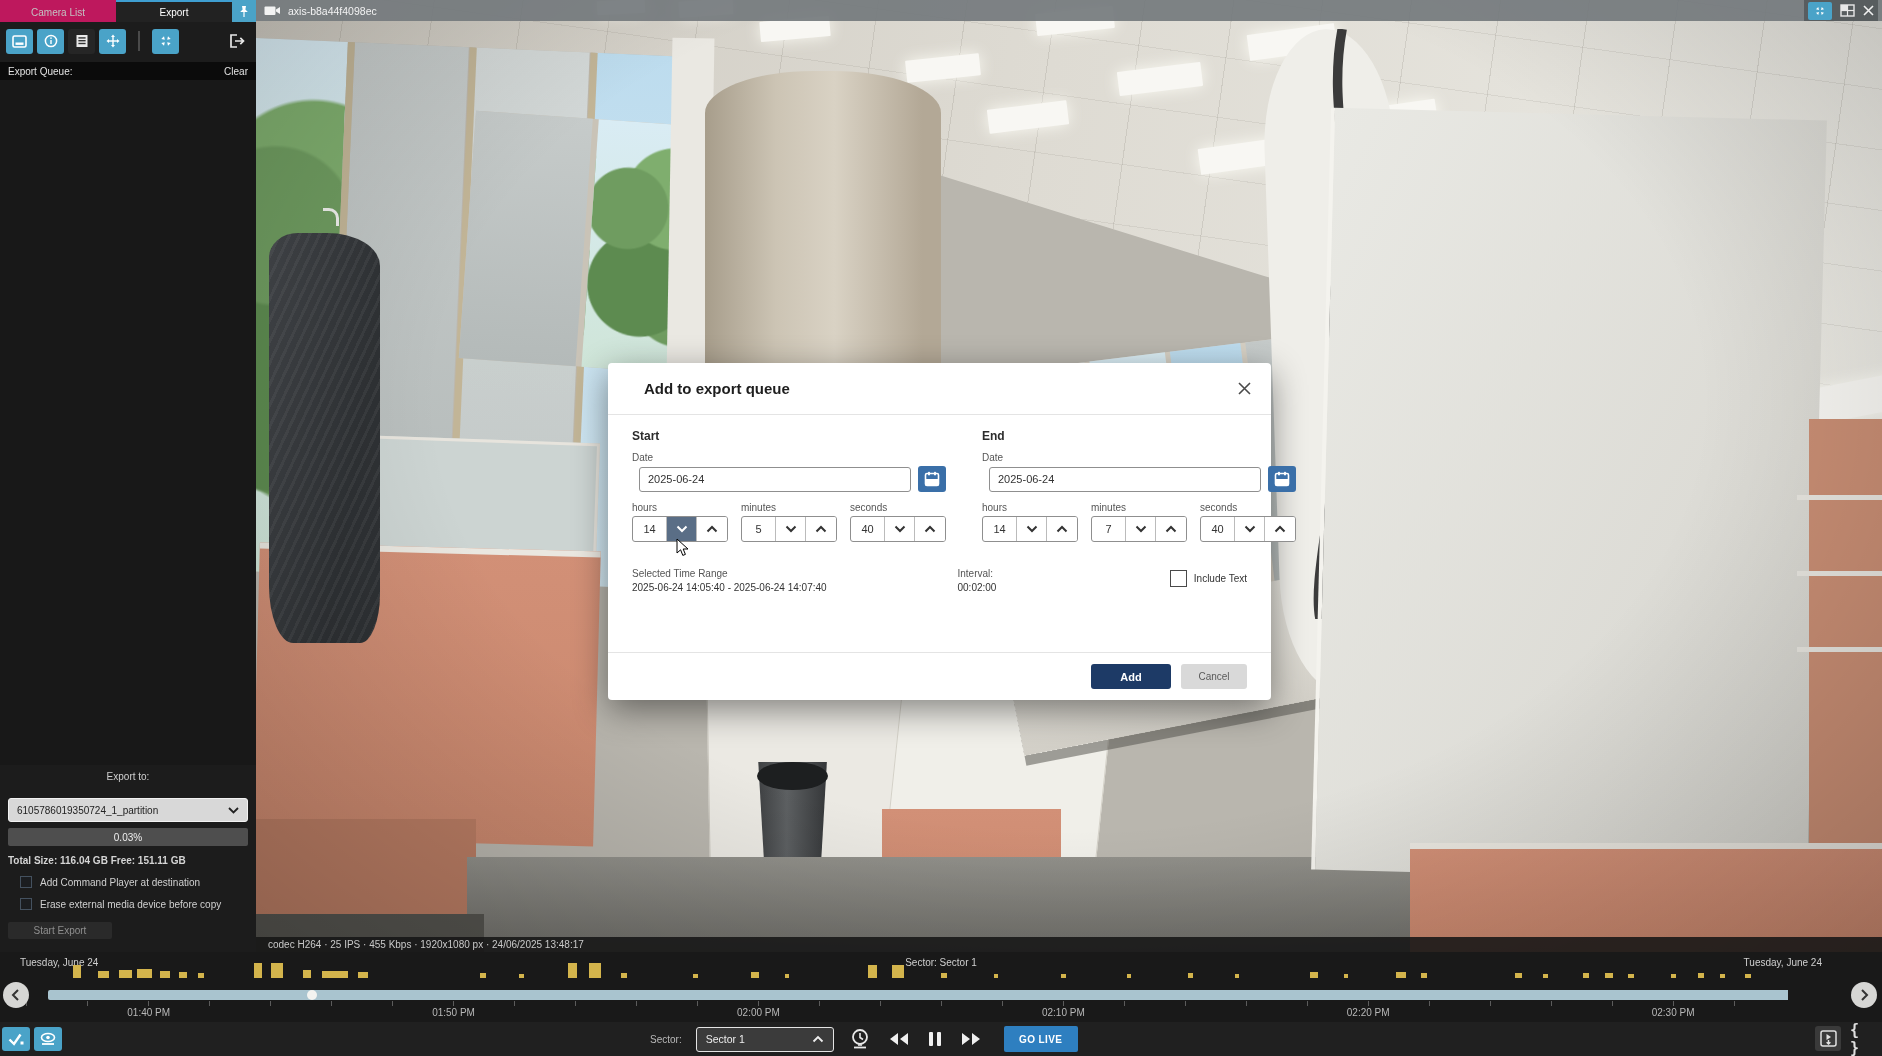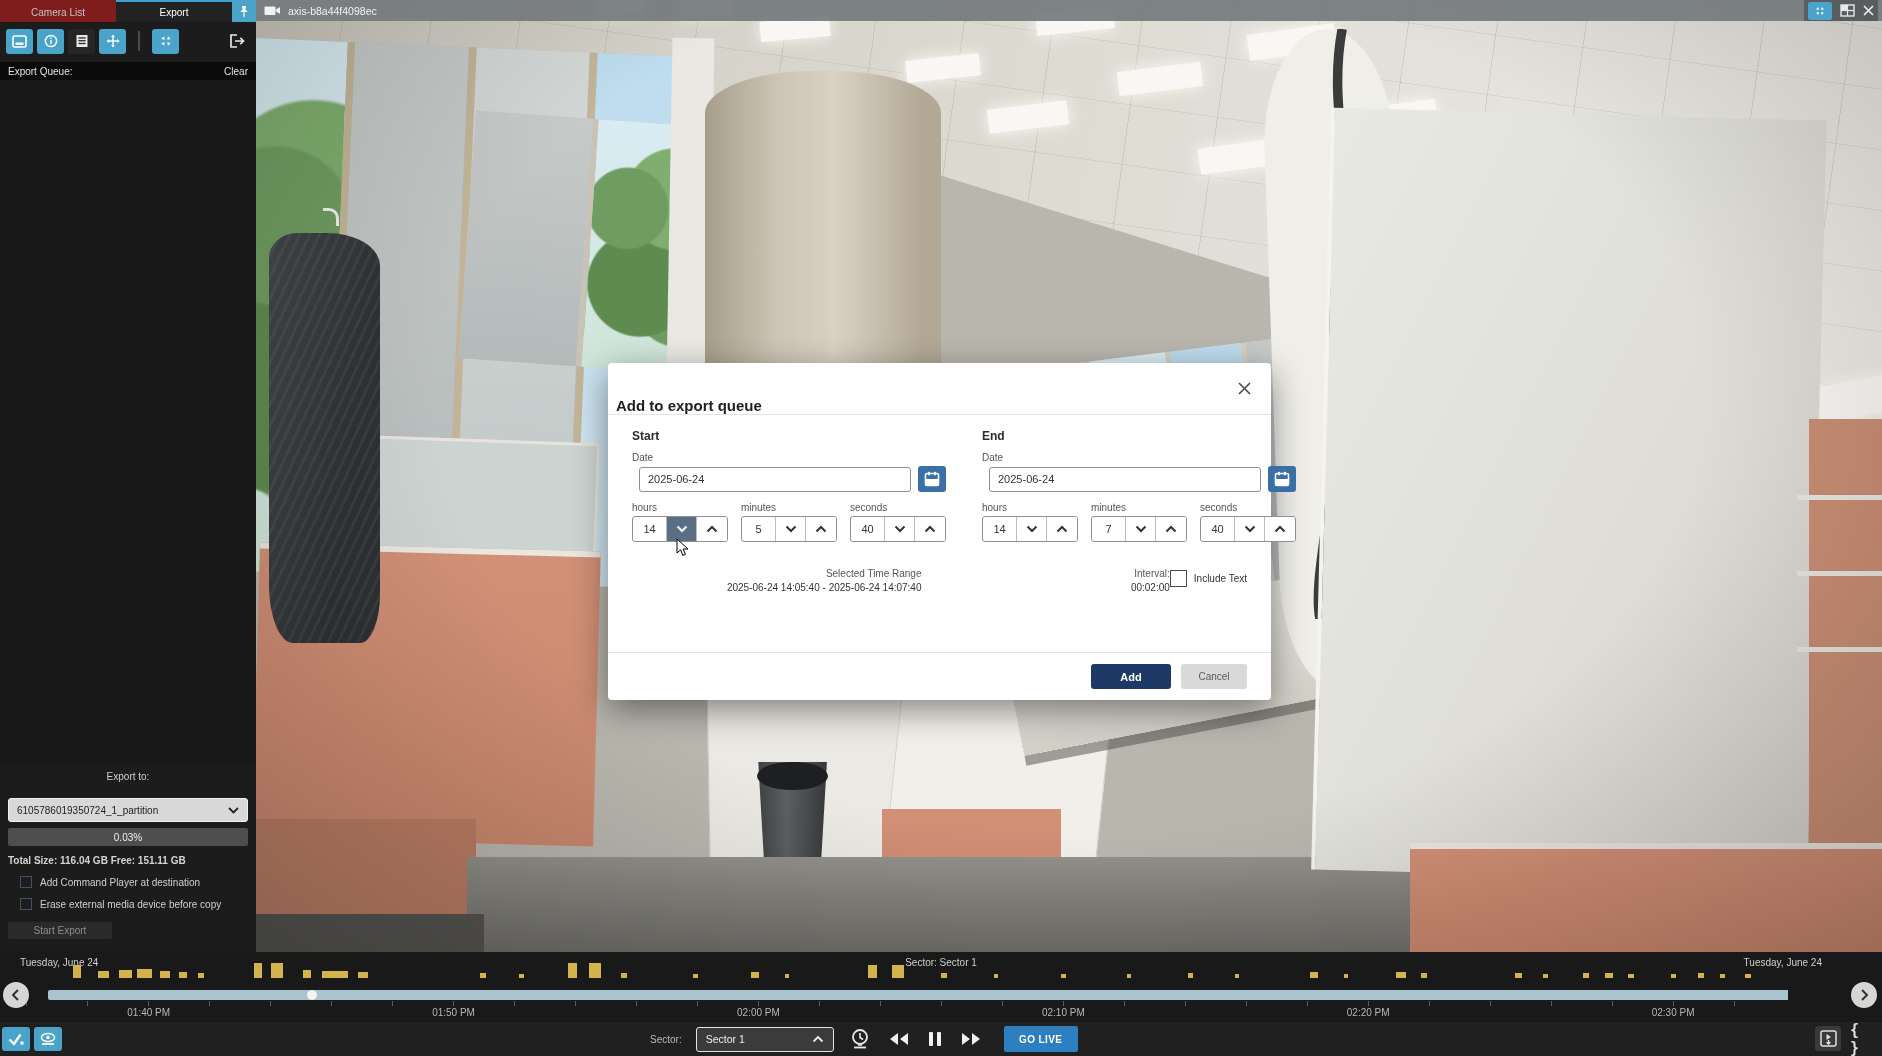--- a/index.html
+++ b/index.html
@@ -2,21 +2,21 @@
 <html><head>
 <meta charset="utf-8">
 <style>
   * { margin:0; padding:0; box-sizing:border-box; }
   html,body { width:1882px; height:1056px; overflow:hidden; background:#141414;
     font-family:"Liberation Sans","DejaVu Sans",sans-serif; }
   .abs { position:absolute; }
 
   
   #sidebar { position:absolute; left:0; top:0; width:256px; height:952px; background:#1c1c1c; z-index:30; }
-  #tabbar { position:absolute; left:0; top:0; right:0; height:22px; display:flex; background:#7f1d1d; }
+  #tabbar { position:absolute; left:0; top:0; right:0; height:22px; display:flex; background:#be185d; }
   .tab { flex:1; display:flex; align-items:center; justify-content:center; font-size:10px; color:#c3c3c3; cursor:pointer; border-top:2px solid transparent; }
   .tab.active { color:#ffffff; background:#222; border-top:2px solid #3f9fd2; }
   #pin-btn { width:24px; height:22px; background:#4aa3c8; display:flex; align-items:center; justify-content:center; }
   #toolbar { position:absolute; left:0; top:25px; right:0; height:32px; display:flex; align-items:center; gap:4px; padding:0 6px; }
   .tool-btn { width:27px; height:25px; border-radius:3px; background:#4aa3c8; display:flex; align-items:center; justify-content:center; }
   .tool-btn.dark { background:#262626; }
   .tool-btn.plain { background:transparent; }
   .tb-divider { width:2px; height:20px; background:#4a4a4a; margin:0 8px; }
   #queue-header { position:absolute; left:0; top:62px; right:0; height:18px; background:#0b0b0b; display:flex; align-items:center; justify-content:space-between; padding:0 8px; }
   #queue-header .qh-title { font-size:10px; color:#e2e2e2; }
@@ -92,36 +92,36 @@
   #rcurve { left:62.5%; top:3%; width:8%; height:70%; background:#efeee9; border-radius:50%/18%; transform:rotate(-2deg); }
   #rpanel { left:65.5%; top:12%; width:30.5%; height:80%; background:linear-gradient(115deg,#e9e9e4,#dcdbd5 70%,#d4d3cd); transform:rotate(1.5deg); border-left:4px solid #f4f3ee; }
   #rsalmon-col { left:95.5%; top:44%; width:5%; height:46%; background:#c98e74; }
   .rail { position:absolute; left:94.8%; width:5.5%; height:5px; background:#e8e6e0; }
   #rsalmon-bot { left:71%; top:88.5%; width:29.5%; height:12%; }
   #cable { left:63%; top:3%; width:7%; height:62%; }
   #vignette { position:absolute; inset:0; background:radial-gradient(ellipse at 50% 42%, transparent 55%, rgba(0,0,0,.22) 100%); pointer-events:none; }
 
   
   #modal { position:absolute; left:608px; top:363px; width:663px; height:337px; background:#ffffff; border-radius:4px; box-shadow:0 10px 34px rgba(0,0,0,.45); z-index:50; }
-  #modal-header { position:relative; height:52px; display:flex; align-items:flex-end; padding:0 8px; border-bottom:1px solid #e4e4e4; }
+  #modal-header { position:relative; height:52px; display:flex; align-items:center; padding:0 36px; border-bottom:1px solid #e4e4e4; }
   #modal-title { font-size:15px; font-weight:bold; color:#1e1e1e; }
   #modal-close { position:absolute; right:16px; top:14px; width:22px; height:22px; display:flex; align-items:center; justify-content:center; cursor:pointer; }
   #modal-body { padding:14px 24px 0; display:grid; grid-template-columns:1fr 1fr; column-gap:36px; }
   .mcol-heading { font-size:12px; font-weight:bold; color:#2c2c2c; margin-bottom:9px; }
   .m-label { font-size:10px; color:#555; margin-bottom:3px; }
   .date-row { display:flex; align-items:center; gap:7px; margin-bottom:10px;margin-left:7px; }
   .date-input { flex:1; height:25px; border:1px solid #8f8f8f; border-radius:3px; background:#fff; display:flex; align-items:center; padding:0 8px; font-size:11px; color:#333; }
   .cal-btn { width:28px; height:26px; background:#3a6fa8; border:none; border-radius:3px; display:flex; align-items:center; justify-content:center; cursor:pointer; }
   .time-row { display:grid; grid-template-columns:1fr 1fr 1fr; column-gap:13px; }
   .stepper { display:flex; height:26px; border:1px solid #8f8f8f; border-radius:3px; overflow:hidden; background:#fff; }
   .stepper .val { width:34px; display:flex; align-items:center; justify-content:center; font-size:11px; color:#333; border-right:1px solid #bbb; }
   .stp-btn { width:30px; border:none; background:#fff; display:flex; align-items:center; justify-content:center; cursor:pointer; }
   .stp-btn.mid { border-right:1px solid #bbb; }
   .stp-btn.pressed { background:#5a6e86; }
-  #modal-info { padding:26px 24px 0; display:grid; grid-template-columns:1fr 1fr; column-gap:36px;text-align:right; }
+  #modal-info { padding:26px 24px 0; display:grid; grid-template-columns:1fr 1fr; column-gap:36px; }
   .info-label { font-size:10px; color:#555; }
   .info-value { font-size:10px; color:#333; margin-top:3px; }
   #info-right { display:flex; align-items:flex-start; }
   #interval-block { flex:1; }
   #include-text { display:flex; align-items:center; gap:7px; margin-top:2px; }
   #include-text .box { width:17px; height:17px; border:1.5px solid #4a4a4a; background:#fff; }
   #include-text .lbl { font-size:10px; color:#333; }
   #modal-footer { position:absolute; left:0; right:0; bottom:0; height:48px; border-top:1px solid #e4e4e4; display:flex; align-items:center; justify-content:flex-end; padding:0 24px; gap:10px; }
   #add-btn { width:80px; height:25px; background:#1d3a66; color:#fff; font-size:11px; font-weight:bold; border:none; border-radius:3px; cursor:pointer; }
   #cancel-btn { width:66px; height:25px; background:#d9d9d9; color:#5a5a5a; font-size:10px; border:none; border-radius:3px; cursor:pointer; }
@@ -350,20 +350,23 @@
     <svg width="15" height="13" viewBox="0 0 15 13">
         <rect x="1" y="1" width="13" height="11" fill="none" stroke="#e8e8e8" stroke-width="1.4"></rect>
         <rect x="1" y="1" width="6" height="5" fill="#e8e8e8"></rect>
         <line x1="7.5" y1="1" x2="7.5" y2="12" stroke="#e8e8e8" stroke-width="1.2"></line>
         <line x1="1" y1="6.5" x2="14" y2="6.5" stroke="#e8e8e8" stroke-width="1.2"></line>
       </svg>
     <svg width="11" height="11" viewBox="0 0 11 11">
         <path d="M1 1l9 9M10 1l-9 9" stroke="#f0f0f0" stroke-width="1.6"></path>
       </svg>
   </div>
+  <div id="vstatus">
+      <span>codec H264  ·  25 IPS  ·  455 Kbps  ·  1920x1080 px  ·  24/06/2025 13:48:17</span>
+    </div>
 </div>
 
 <div id="modal">
   <div id="modal-header">
     <span id="modal-title">Add to export queue</span>
     <div id="modal-close">
       <svg width="13" height="13" viewBox="0 0 13 13">
           <path d="M1 1l11 11M12 1 1 12" stroke="#4a4a4a" stroke-width="1.6"></path>
         </svg>
     </div>

